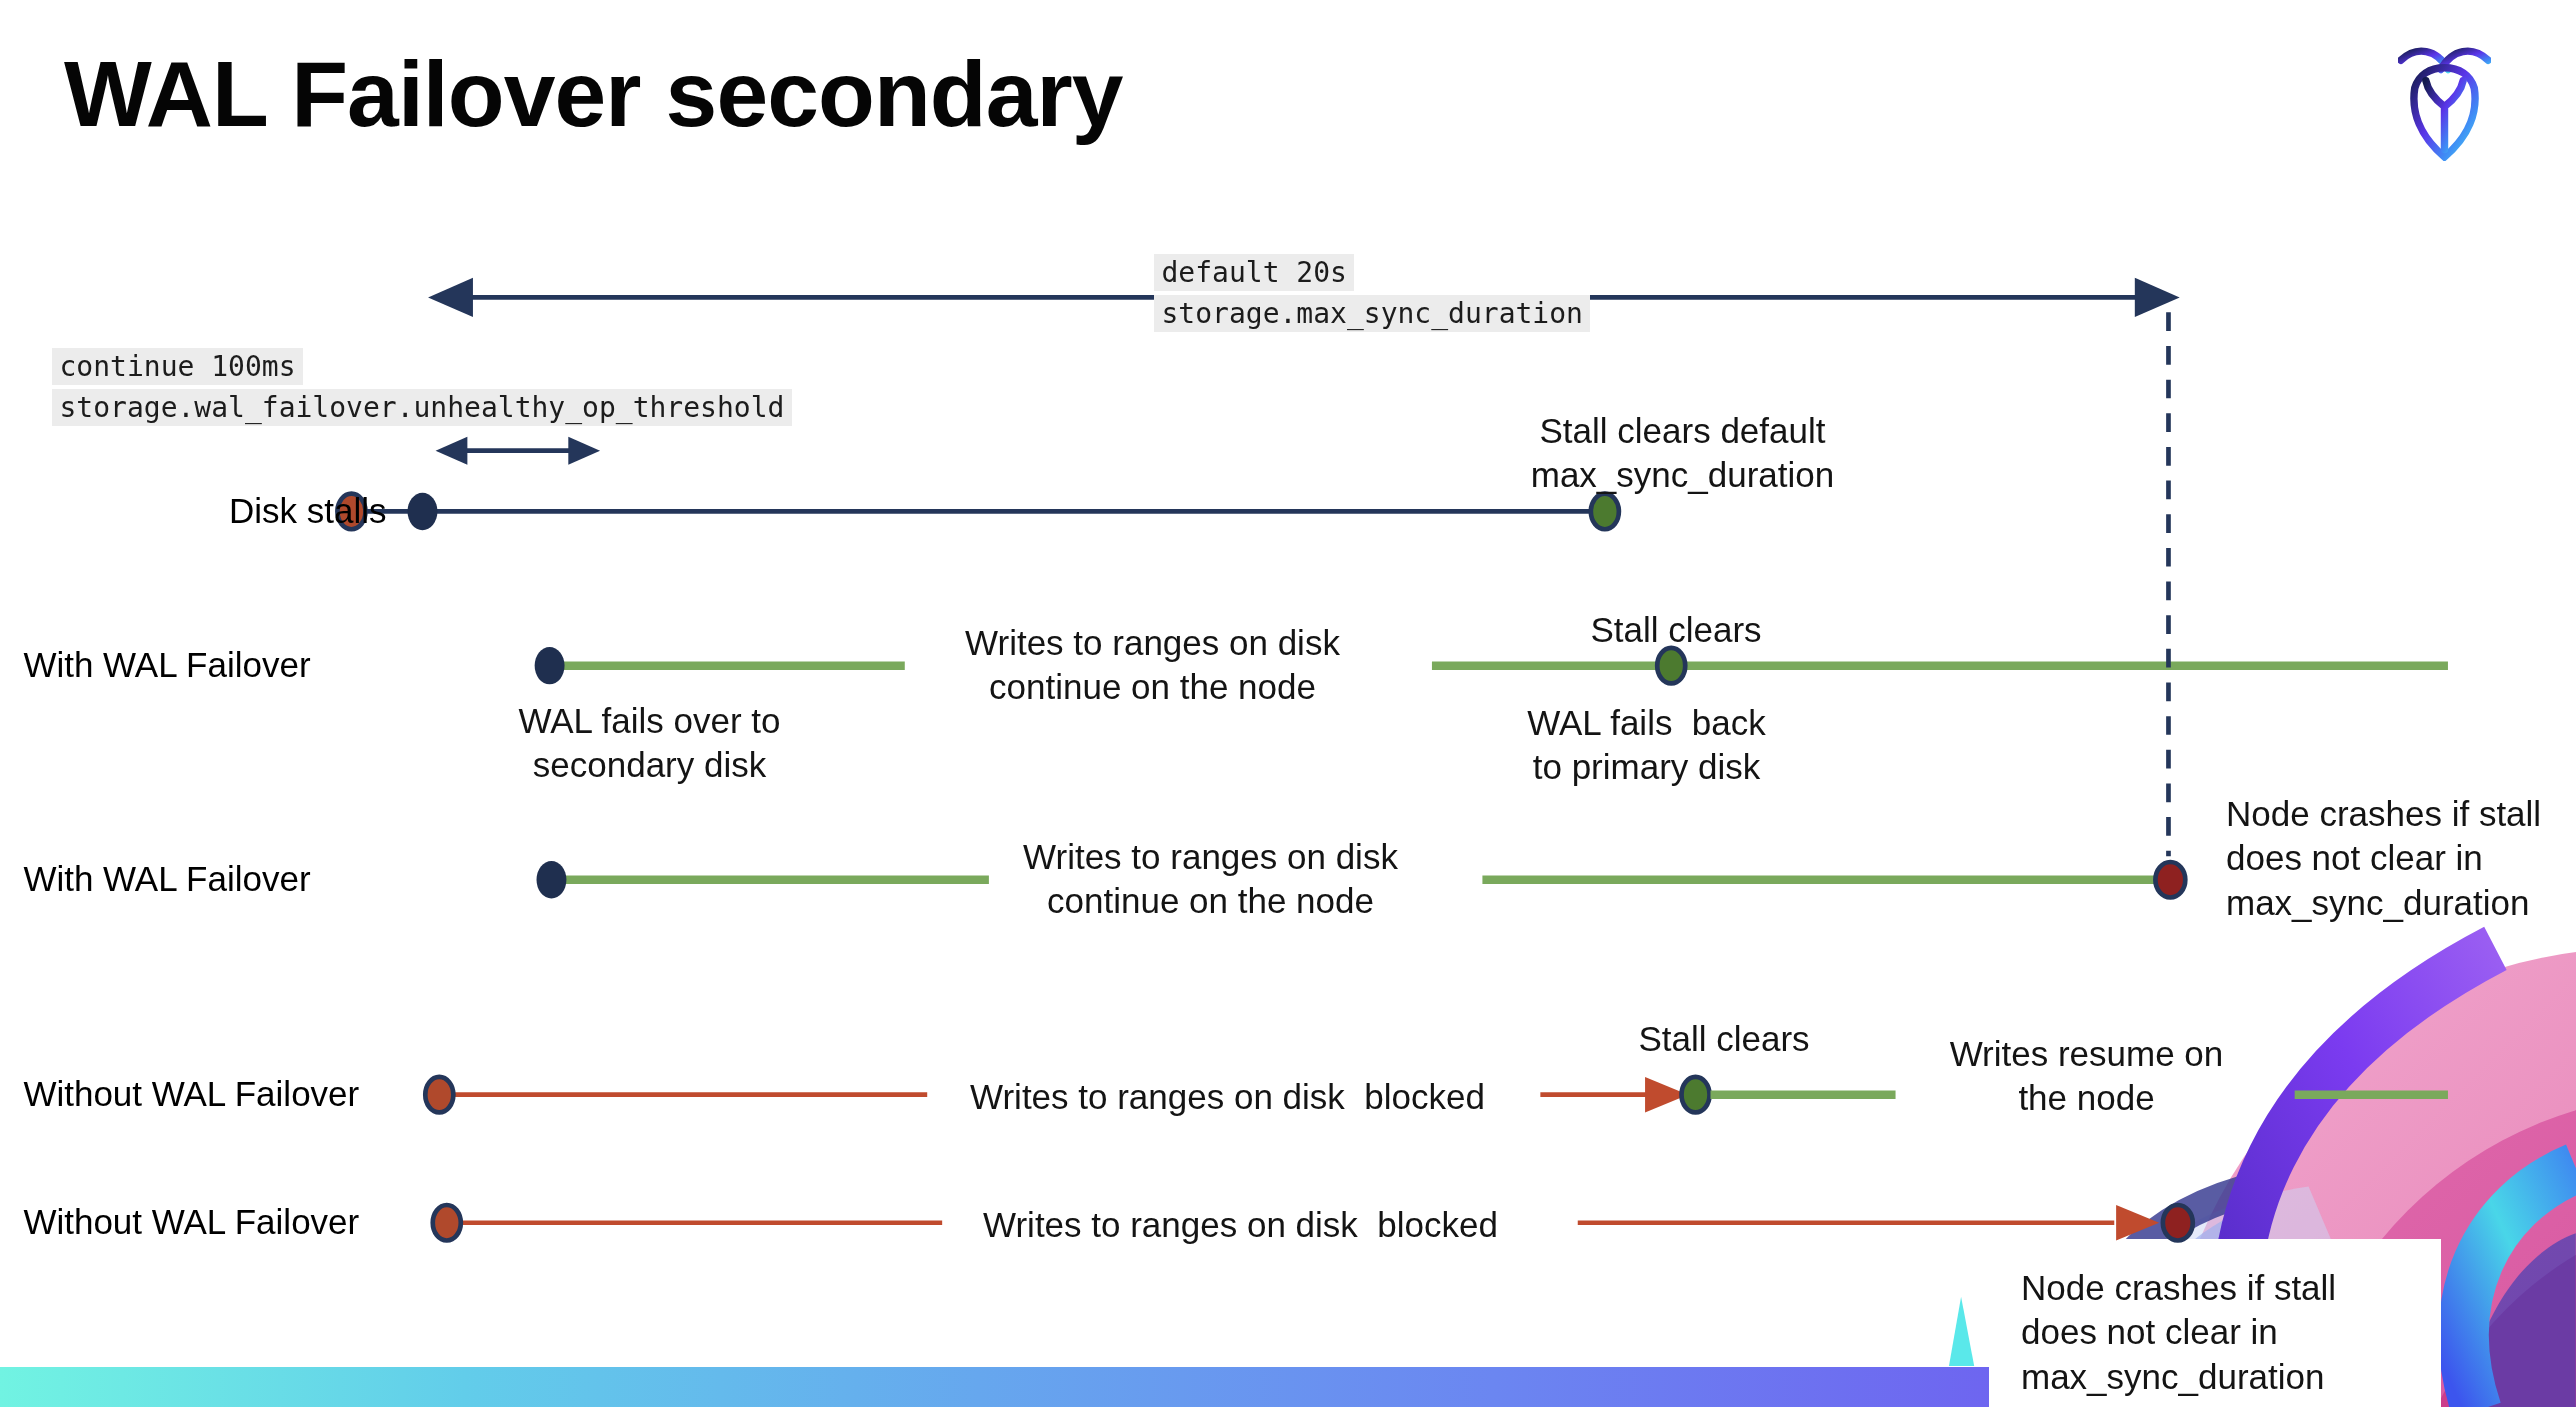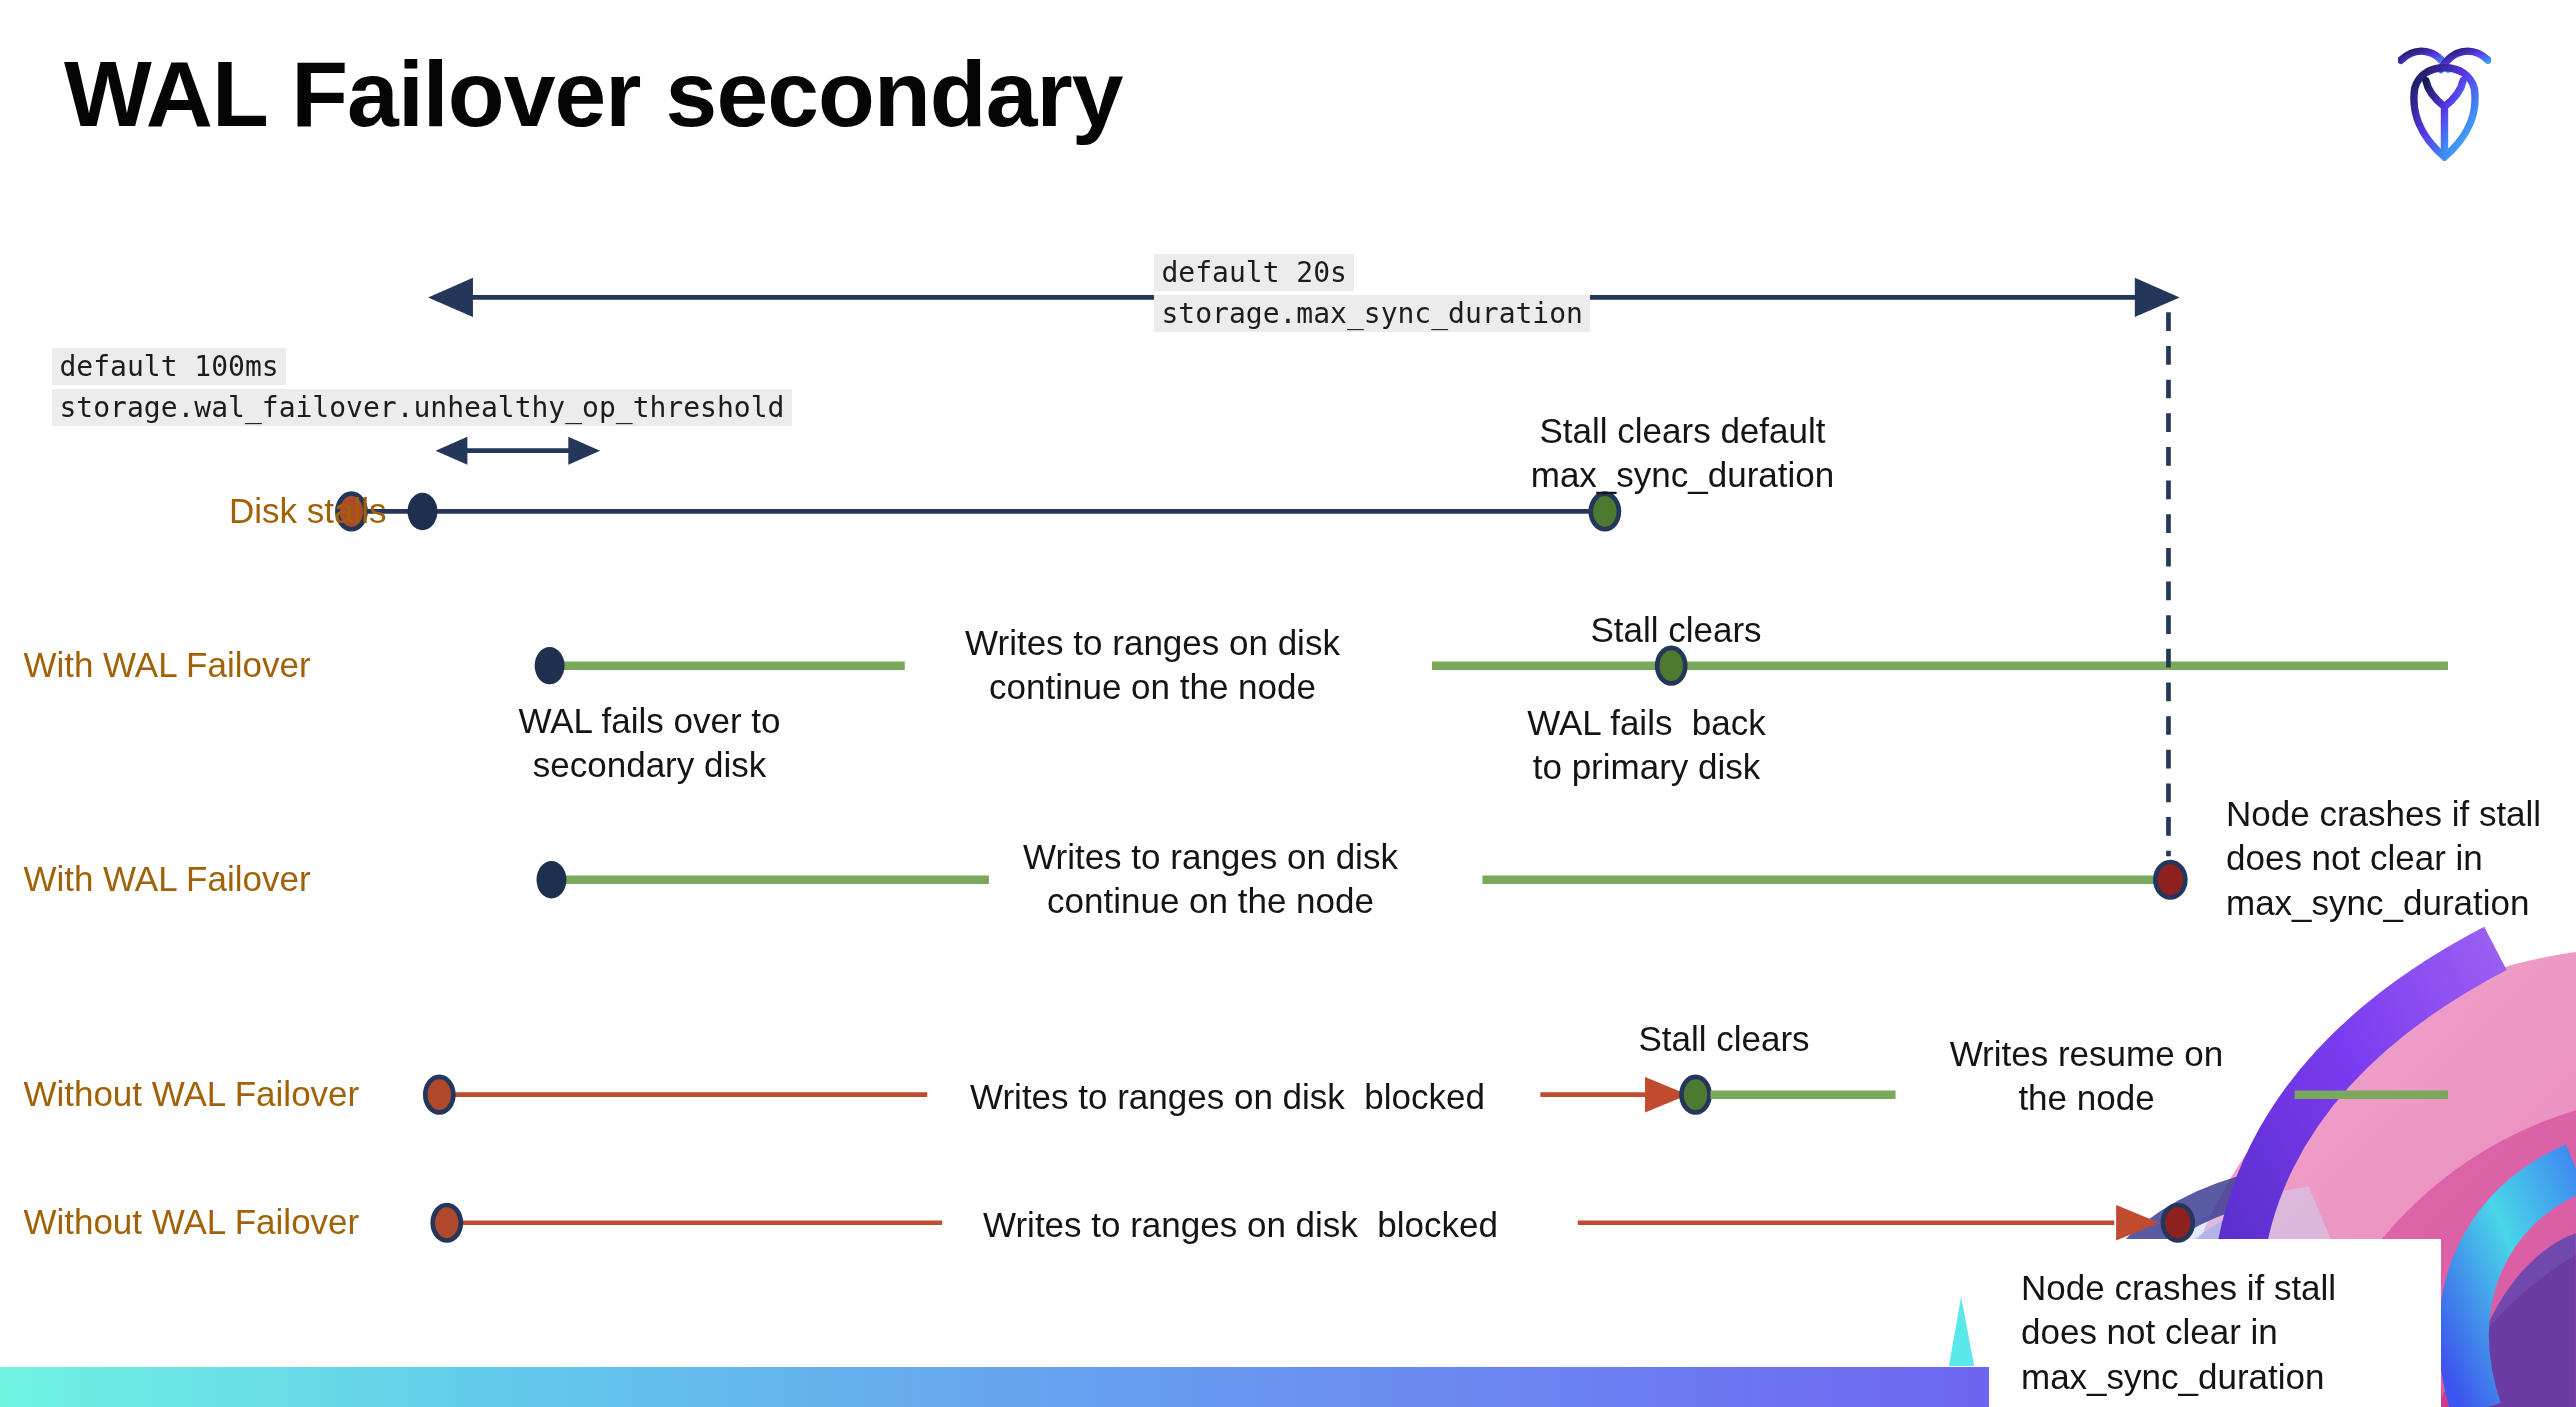--- a/index.html
+++ b/index.html
@@ -1,21 +1,21 @@
 <!DOCTYPE html>
 <html style="font-size:15px"><head>
 <meta charset="utf-8">
 <style>
   html,body{margin:0;padding:0;background:#ffffff;}
   #slide{position:relative;width:2576px;height:1408px;background:#ffffff;overflow:hidden;
          font-family:"Liberation Sans","DejaVu Sans",sans-serif;color:#141414;}
   .abs{position:absolute;}
   .z0{z-index:0}.z1{z-index:1}.z2{z-index:2}.z3{z-index:3}.z4{z-index:4}
   .title{font-size:93px;font-weight:800;letter-spacing:-0.9px;color:#050505;}
-  .rowlabel{font-size:35px;color:#a16207;white-space:nowrap;}
+  .rowlabel{font-size:35px;color:#000000;white-space:nowrap;}
   .ann{font-size:35px;line-height:1.27;color:#141414;white-space:pre-wrap;}
   .center{text-align:center;}
   .mono-line{display:inline-block;background:#ececec;color:#1c1c1c;
              font-family:"DejaVu Sans Mono","Liberation Mono",monospace;
              font-size:28px;line-height:1.2;padding:1.9px 7.5px;margin-bottom:3.7px;white-space:nowrap;}
   .tagstack div{line-height:0;margin-left:12px;}
   .whitebox{background:#ffffff;}
   .bottombar{left:0;top:1367px;width:2576px;height:41px;
     background:linear-gradient(90deg,#71f3e2 0%,#62cdea 18%,#66a7ee 38%,#6b86f1 58%,#6e64f0 78%,#7048ef 100%);}
 </style>
@@ -137,21 +137,21 @@
   </svg>
 
   <div class="abs z4 title" style="left:64px;top:41px;">WAL Failover secondary</div>
 
   <div class="abs z4 tagstack" style="left:1142px;top:254px;">
     <div><span class="mono-line">default 20s</span></div>
     <div><span class="mono-line">storage.max_sync_duration</span></div>
   </div>
 
   <div class="abs z4 tagstack" style="left:40px;top:348px;">
-    <div><span class="mono-line">default 100ms</span></div>
+    <div><span class="mono-line">continue 100ms</span></div>
     <div><span class="mono-line">storage.wal_failover.unhealthy_op_threshold</span></div>
   </div>
 
   <div class="abs z4 rowlabel" style="left:229px;top:491px;">Disk stalls</div>
   <div class="abs z4 ann center" style="left:1449px;top:409px;width:467px;">Stall clears default
 max_sync_duration</div>
 
   <div class="abs z4 rowlabel" style="left:23.4px;top:645px;">With WAL Failover</div>
   <div class="abs z4 ann center" style="left:416px;top:699px;width:467px;">WAL fails over to
 secondary disk</div>

